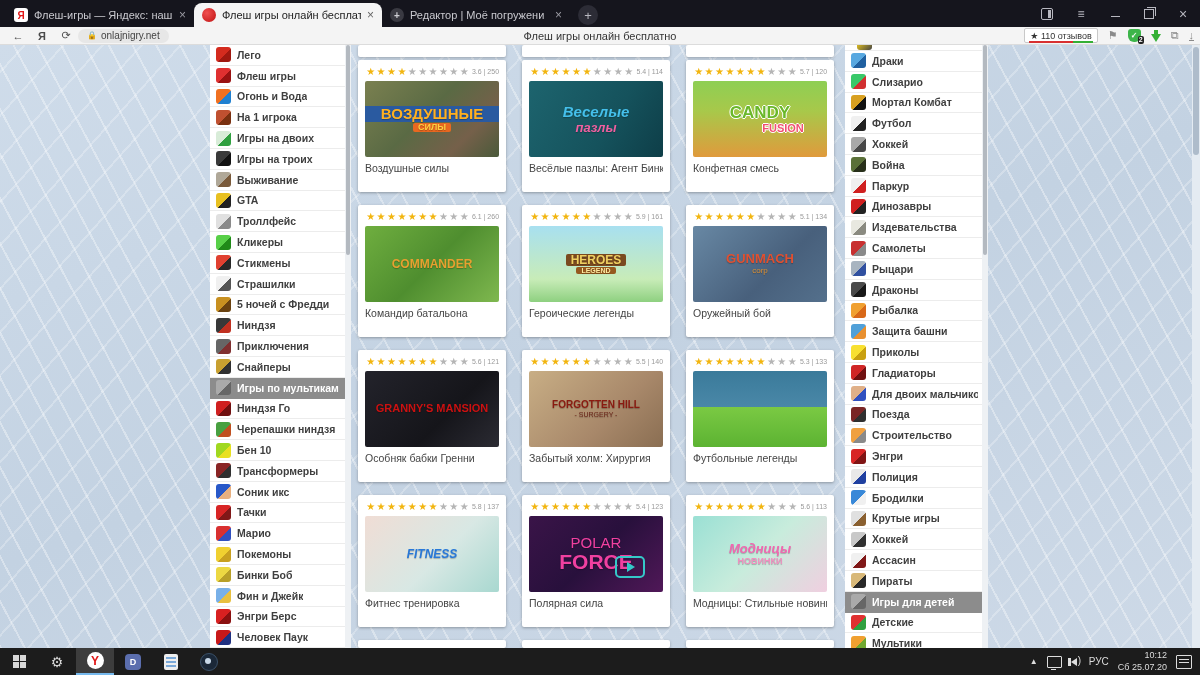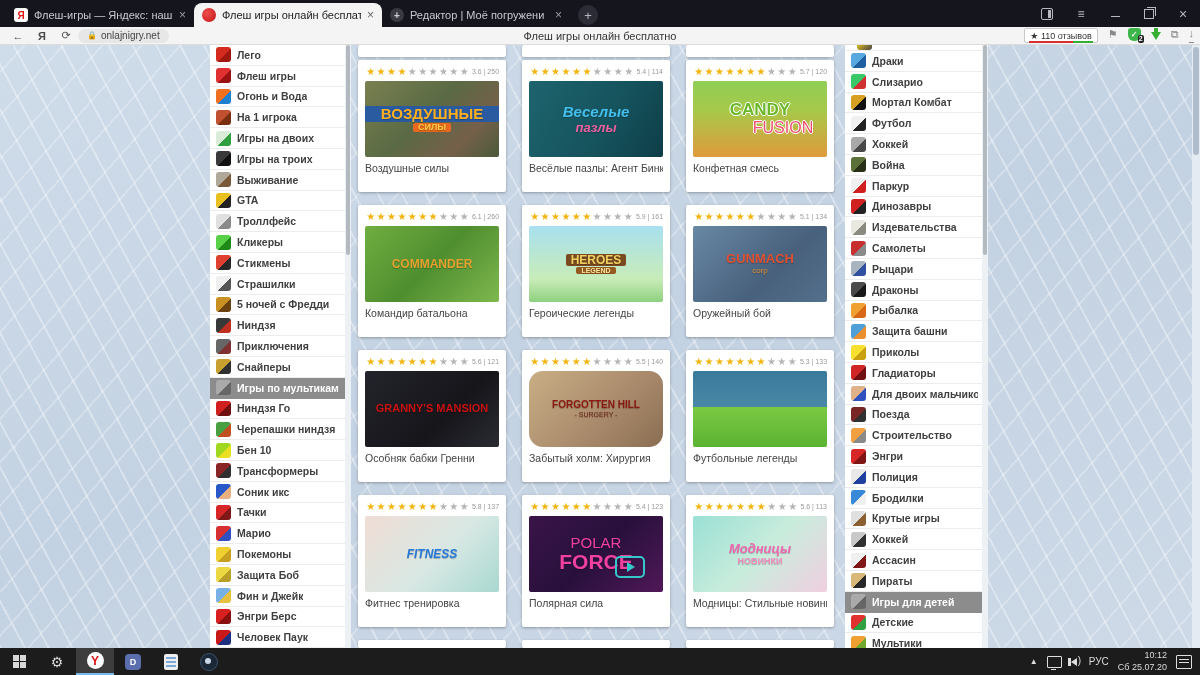--- a/index.html
+++ b/index.html
@@ -33,21 +33,21 @@
     border-left:none;border-bottom:none;}
 
   
   .toolbar{position:absolute;top:27px;left:0;width:1200px;height:18px;background:#f4f4f4;
     border-bottom:1px solid #dcdcdc;display:flex;align-items:center;box-sizing:border-box;padding:0 6px;}
   .tbtn{color:#4a4a4a;font-size:11px;width:24px;text-align:center;flex:none;}
   .addr{height:14px;background:#e7e7e7;border-radius:7px;display:flex;align-items:center;
     padding:0 9px;gap:4px;font-size:10px;color:#444;flex:none;}
   .lock{font-size:8px;color:#555;}
   .ptitle{position:absolute;left:0;right:0;text-align:center;font-size:11px;color:#333;pointer-events:none;}
-  .tb-right{margin-left:auto;display:flex;gap:10px;z-index:2;}
+  .tb-right{margin-left:auto;display:flex;align-items:center;gap:10px;z-index:2;}
   .reviews{border:1px solid #c9c9c9;border-radius:2px;height:13px;display:flex;align-items:center;
     padding:0 5px;font-size:9px;color:#333;background:#fff;position:relative;}
   .reviews::after{content:"";position:absolute;left:4px;right:4px;bottom:-1px;height:2px;
     background:linear-gradient(90deg,#d83030 0 68%,#35b035 68% 100%);}
   .tico{font-size:11px;color:#8a8a8a;}
   .shield{width:13px;height:13px;background:#3db54a;border-radius:3px 3px 6px 6px;position:relative;
     color:#fff;font-size:8px;display:flex;align-items:center;justify-content:center;font-weight:bold;}
   .badge2{position:absolute;right:-3px;bottom:-2px;background:#222;color:#fff;font-size:7px;
     border-radius:2px;padding:0 1px;line-height:8px;}
   .garrow{width:0;height:0;border-left:5px solid transparent;border-right:5px solid transparent;
@@ -284,21 +284,21 @@
         <div class="sitem">
           <span class="sicon" style="background: linear-gradient(135deg, rgb(216, 48, 48) 0px, rgb(216, 48, 48) 55%, rgb(48, 80, 192) 55%, rgb(48, 80, 192) 100%);"></span>
           <span class="slabel">Марио</span>
         </div>
         <div class="sitem">
           <span class="sicon" style="background: linear-gradient(135deg, rgb(240, 208, 48) 0px, rgb(240, 208, 48) 55%, rgb(200, 160, 32) 55%, rgb(200, 160, 32) 100%);"></span>
           <span class="slabel">Покемоны</span>
         </div>
         <div class="sitem">
           <span class="sicon" style="background: linear-gradient(135deg, rgb(236, 216, 66) 0px, rgb(236, 216, 66) 55%, rgb(184, 160, 40) 55%, rgb(184, 160, 40) 100%);"></span>
-          <span class="slabel">Защита Боб</span>
+          <span class="slabel">Бинки Боб</span>
         </div>
         <div class="sitem">
           <span class="sicon" style="background: linear-gradient(135deg, rgb(120, 176, 232) 0px, rgb(120, 176, 232) 55%, rgb(232, 192, 64) 55%, rgb(232, 192, 64) 100%);"></span>
           <span class="slabel">Фин и Джейк</span>
         </div>
         <div class="sitem">
           <span class="sicon" style="background: linear-gradient(135deg, rgb(216, 32, 32) 0px, rgb(216, 32, 32) 55%, rgb(138, 16, 16) 55%, rgb(138, 16, 16) 100%);"></span>
           <span class="slabel">Энгри Берс</span>
         </div>
         <div class="sitem">
@@ -366,21 +366,21 @@
               <span class="star f">★</span>
               <span class="star f">★</span>
               <span class="star f">★</span>
               <span class="star e">★</span>
               <span class="star e">★</span>
               <span class="star e">★</span>
               <span class="rtxt">5.7 | 120</span>
             </div>
             <div class="thumb-img" style="background: linear-gradient(rgb(142, 207, 84) 0%, rgb(168, 200, 74) 40%, rgb(224, 154, 60) 100%);">
               <span style="color: rgb(106, 184, 42); font-size: 17px; font-weight: 800; text-shadow: rgb(255, 255, 255) -1px 0px, rgb(255, 255, 255) 1px 0px, rgb(255, 255, 255) 0px -1px, rgb(255, 255, 255) 0px 1px;">CANDY</span>
-              <span style="color: rgb(240, 80, 112); font-size: 16px; font-weight: 400; text-shadow: rgb(255, 255, 255) -1px 0px, rgb(255, 255, 255) 1px 0px, rgb(255, 255, 255) 0px -1px, rgb(255, 255, 255) 0px 1px; margin-left: 46px;">FUSION</span>
+              <span style="color: rgb(240, 80, 112); font-size: 11px; font-weight: 700; text-shadow: rgb(255, 255, 255) -1px 0px, rgb(255, 255, 255) 1px 0px, rgb(255, 255, 255) 0px -1px, rgb(255, 255, 255) 0px 1px; margin-left: 46px;">FUSION</span>
             </div>
             <div class="ctitle">Конфетная смесь</div>
           </div>
           <div class="card">
             <div class="stars">
               <span class="star f">★</span>
               <span class="star f">★</span>
               <span class="star f">★</span>
               <span class="star f">★</span>
               <span class="star f">★</span>
@@ -462,21 +462,21 @@
               <span class="star f">★</span>
               <span class="star f">★</span>
               <span class="star f">★</span>
               <span class="star f">★</span>
               <span class="star e">★</span>
               <span class="star e">★</span>
               <span class="star e">★</span>
               <span class="star e">★</span>
               <span class="rtxt">5.5 | 140</span>
             </div>
-            <div class="thumb-img" style="background: linear-gradient(135deg, rgb(200, 174, 133) 0%, rgb(168, 136, 106) 60%, rgb(138, 110, 82) 100%); border-radius: 14px;">
+            <div class="thumb-img" style="background: linear-gradient(135deg, rgb(200, 174, 133) 0%, rgb(168, 136, 106) 60%, rgb(138, 110, 82) 100%);">
               <span style="color: rgb(138, 26, 16); font-size: 10px; font-weight: 800;">FORGOTTEN HILL</span>
               <span style="color: rgb(106, 36, 24); font-size: 7px; font-weight: 400;">- SURGERY -</span>
             </div>
             <div class="ctitle">Забытый холм: Хирургия</div>
           </div>
           <div class="card">
             <div class="stars">
               <span class="star f">★</span>
               <span class="star f">★</span>
               <span class="star f">★</span>

